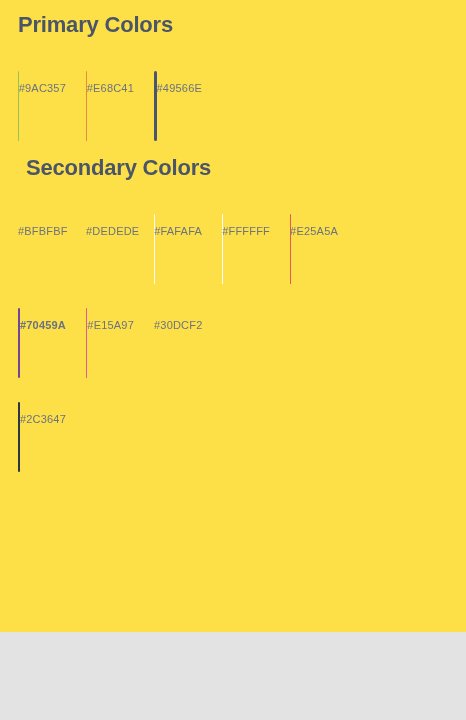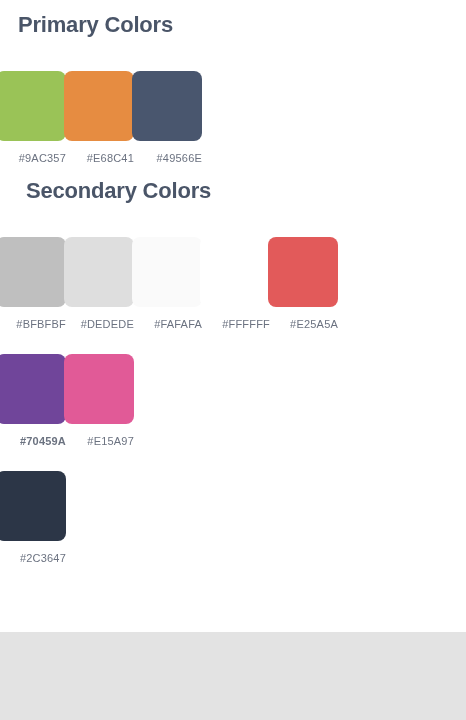--- a/index.html
+++ b/index.html
@@ -35,41 +35,41 @@
   #title-secondary { padding-top:14px; }
 
   .swatch-row {
     display:flex;
     padding-left:18px;
     gap:20px;
   }
   .swatch-cell {
     width:48px;
     display:flex;
-    flex-direction:column;
-    align-items:flex-end;
+    flex-direction:row;
+    align-items:flex-start;
   }
   .swatch-chip {
     width:70px; height:70px;
     border-radius:8px;
   }
   .swatch-label {
     margin-top:11px;
     font-size:11px;
     color:#6b7280;
     letter-spacing:0.2px;
     white-space:nowrap;
   }
   .row-gap-1 { margin-top:33px; }
   .row-gap-2 { margin-top:24px; }
 </style>
 </head>
 <body>
 
-<div id="page" style="background: #ffffff;">
+<div id="page" style="background: #fde047;">
 
   <div id="bottom-band" style="background: rgb(227, 227, 227);"></div>
 
   <div id="content">
 
     <h2 class="section-title" id="title-primary" style="color: rgb(74, 85, 104);">Primary Colors</h2>
 
     <div class="swatch-row row-gap-1">
       <div class="swatch-cell">
         <div class="swatch-chip" style="background: rgb(154, 195, 87);"></div>
@@ -112,20 +112,24 @@
 
     <div class="swatch-row row-gap-2">
       <div class="swatch-cell">
         <div class="swatch-chip" style="background: rgb(112, 69, 154);"></div>
         <div class="swatch-label" style="color: rgb(107, 114, 128); font-weight: bold;">#70459A</div>
       </div>
       <div class="swatch-cell">
         <div class="swatch-chip" style="background: rgb(225, 90, 151);"></div>
         <div class="swatch-label" style="color: rgb(107, 114, 128);">#E15A97</div>
       </div>
+      <div class="swatch-cell">
+        <div class="swatch-chip" style="background: rgb(48, 220, 242);"></div>
+        <div class="swatch-label" style="color: rgb(107, 114, 128);">#30DCF2</div>
+      </div>
     </div>
 
     <div class="swatch-row row-gap-2">
       <div class="swatch-cell">
         <div class="swatch-chip" style="background: rgb(44, 54, 71);"></div>
         <div class="swatch-label" style="color: rgb(107, 114, 128);">#2C3647</div>
       </div>
     </div>
 
   </div>

